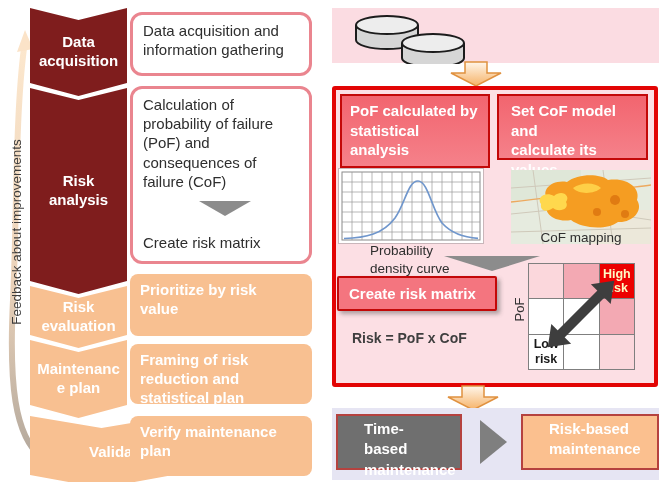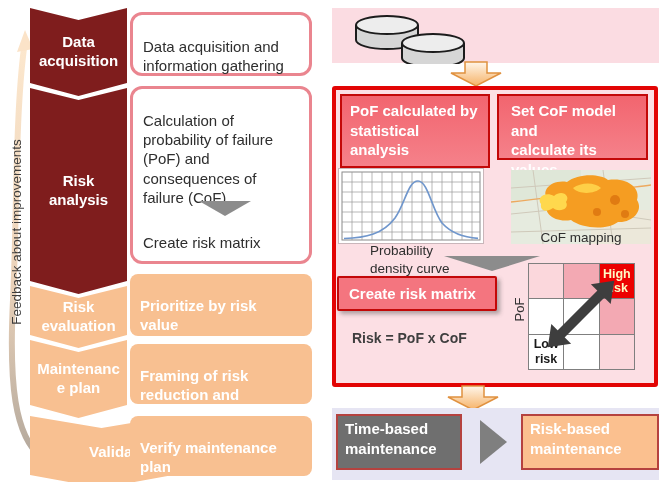--- a/index.html
+++ b/index.html
@@ -9,21 +9,21 @@
 
   
   .chevron{position:absolute;left:30px;width:97px;
     clip-path:polygon(0 0,50% 12px,100% 0,100% calc(100% - 13px),50% 100%,0 calc(100% - 13px));
     display:flex;align-items:center;justify-content:center;text-align:center;
     color:#fff;font-size:15px;font-weight:600;line-height:1.25;}
   .chevron.pink{background:#7f1d1d;}
   .chevron.orange{background:#f8c091;}
 
   .descbox{position:absolute;left:130px;width:182px;box-sizing:border-box;
-    font-size:15px;line-height:1.28;padding:22px 10px;}
+    font-size:15px;line-height:1.28;padding:6px 10px;}
   .descbox.white{background:#fff;border:3px solid #ea858f;border-radius:12px;color:#2e2e2e;}
   .descbox.orange{background:#f8c091;border-radius:8px;color:#fff;font-weight:600;}
 
   .tri-down{width:0;height:0;border-left:26px solid transparent;
             border-right:26px solid transparent;border-top:15px solid #8c8c8c;}
   .tri-right{width:0;height:0;border-top:22px solid transparent;
              border-bottom:22px solid transparent;border-left:27px solid #7f7f7f;}
 
   
   #feedback-label{position:absolute;width:272px;height:20px;left:-117px;top:222px;
@@ -55,21 +55,21 @@
   .c-white{background:#fff;} .c-light{background:#fbd7dc;} .c-med{background:#f3a9b3;}
   .c-red{background:#ec0000;color:#fef9c3;}
   #matrix-ylabel{position:absolute;left:163px;top:212px;width:40px;text-align:center;
     transform:rotate(-90deg);font-size:13px;color:#333;}
   #matrix-xlabel{position:absolute;left:226px;top:279px;width:40px;text-align:center;
     font-size:13px;color:#333;margin-top:43px;}
 
   
   #bottom-panel{position:absolute;left:332px;top:408px;width:327px;height:72px;background:#e6e5f3;}
   .transbox{position:absolute;box-sizing:border-box;border:2.5px solid #b5423f;color:#fff;
-    font-weight:700;font-size:15px;line-height:1.35;padding:3px 7px;}
+    font-weight:700;font-size:15px;line-height:1.35;padding:3px 26px;}
   #time-based{left:4px;top:6px;width:126px;height:56px;background:#6f6f6f;}
   #risk-based{left:189px;top:6px;width:138px;height:56px;background:#fbc08f;}
 
   svg{display:block;}
   .abs{position:absolute;}
 </style>
 </head>
 <body>
 
 <div id="stage">

